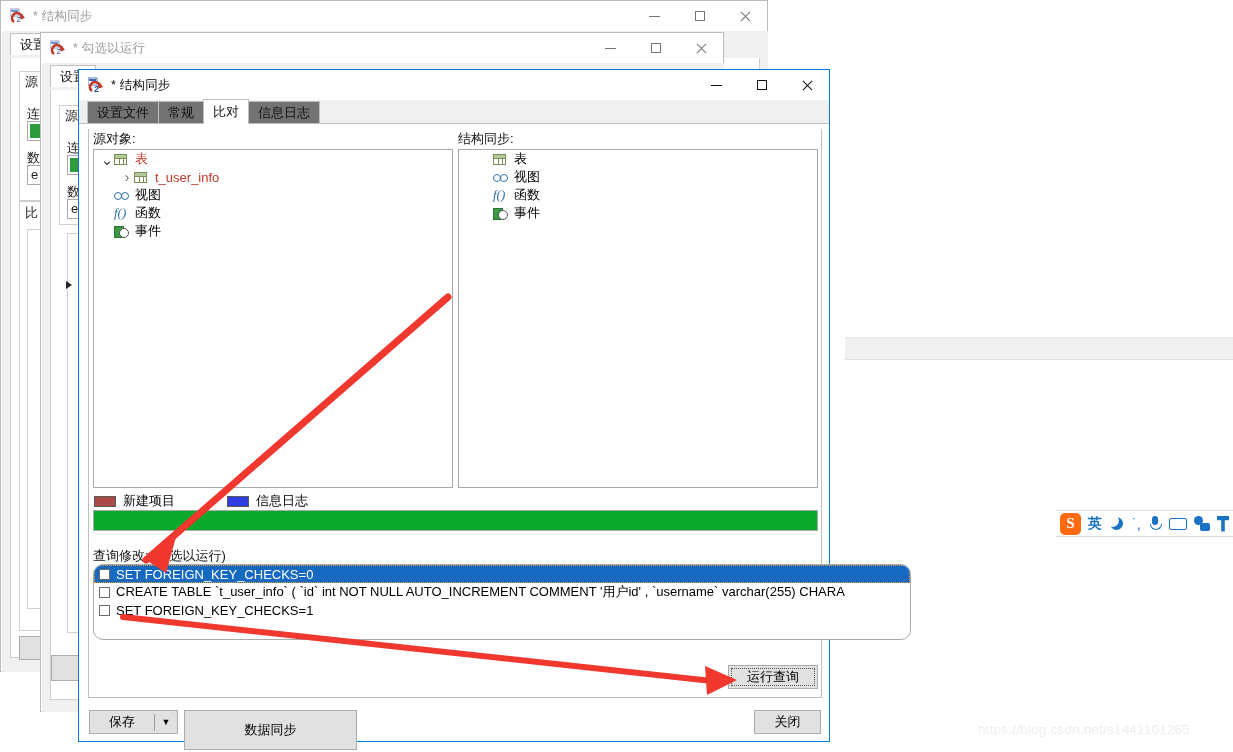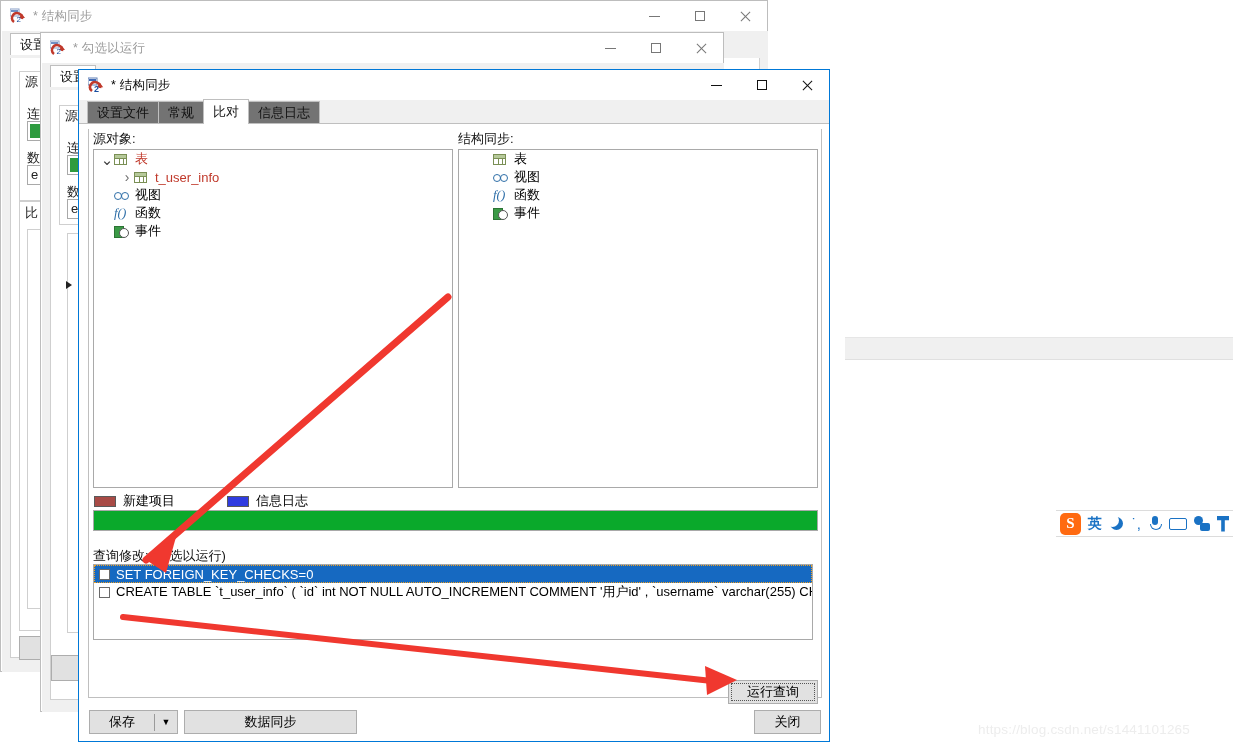--- a/index.html
+++ b/index.html
@@ -174,21 +174,21 @@
     border:1px solid #adadad;
     font-size:13px;
     display:flex; align-items:center; justify-content:center;
     color:#000;
     white-space:nowrap;
   }
   .btn.split { justify-content:flex-start; position:relative; padding-left:0; }
   .btn.split .lab { flex:1; text-align:center; }
   .btn.split .divd { width:1px; height:17px; background:#9a9a9a; }
   .btn.split .arrow { width:22px; display:flex;align-items:center;justify-content:center; font-size:9px; }
-  .btn.focusring { outline:1px dotted #555; outline-offset:-4px;margin-top:15px; }
+  .btn.focusring { outline:1px dotted #555; outline-offset:-4px; }
 
   
   .ann { position:absolute; left:0; top:0; width:1233px; height:752px; pointer-events:none; }
 
   
   .ime {
     position:absolute;
     display:flex; align-items:center;
     background:#fff;
     border-top:1px solid #dcdcdc;
@@ -453,41 +453,45 @@
     <div class="legend" style="position:absolute;left:148px;top:422px;">
       <span class="swatch mod" style="background: rgb(47, 60, 224);"></span>
       <span>信息日志</span>
     </div>
 
     <div class="progress" style="position:absolute;left:14px;top:440px;width:725px;height:21px;">
       <div id="progress-fill" style="width: 100%; background: rgb(10, 169, 43);"></div>
     </div>
 
     <div class="sect-label" style="position:absolute;left:14px;top:477px;">查询修改: (勾选以运行)</div>
-    <div class="qlist" id="qlist" style="position:absolute;left:14px;top:494px;width:720px;height:76px;">
+    <div class="qlist" id="qlist" style="position:absolute;left:14px;top:494px;width:818px;height:76px;border-radius:10px;">
         <div class="qrow sel">
           <span class="qcheck"></span>
           <span>SET FOREIGN_KEY_CHECKS=0</span>
         </div>
         <div class="qrow">
           <span class="qcheck"></span>
           <span>CREATE TABLE `t_user_info` ( `id`  int NOT NULL AUTO_INCREMENT COMMENT '用户id' , `username`  varchar(255) CHARA</span>
+        </div>
+        <div class="qrow">
+          <span class="qcheck"></span>
+          <span>SET FOREIGN_KEY_CHECKS=1</span>
         </div>
       </div>
 
     <div class="btn focusring" style="position:absolute;left:649px;top:595px;width:90px;height:24px;">
       <span>运行查询</span>
     </div>
 
     <div class="btn split" style="position:absolute;left:10px;top:640px;width:89px;height:24px;">
       <span class="lab">保存</span>
       <span class="divd"></span>
       <span class="arrow">▼</span>
     </div>
-    <div class="btn" style="position:absolute;left:105px;top:640px;width:173px;height:24px;">
+    <div class="btn" style="position:absolute;left:105px;top:640px;width:173px;height:40px;">
       <span>数据同步</span>
     </div>
     <div class="btn" style="position:absolute;left:675px;top:640px;width:67px;height:24px;">
       <span>关闭</span>
     </div>
   </div>
 
   <div class="ime" style="left:1056px; top:510px; width:177px; height:27px;">
     <span class="ime-logo">S</span>
     <span class="ime-item cn">英</span>

